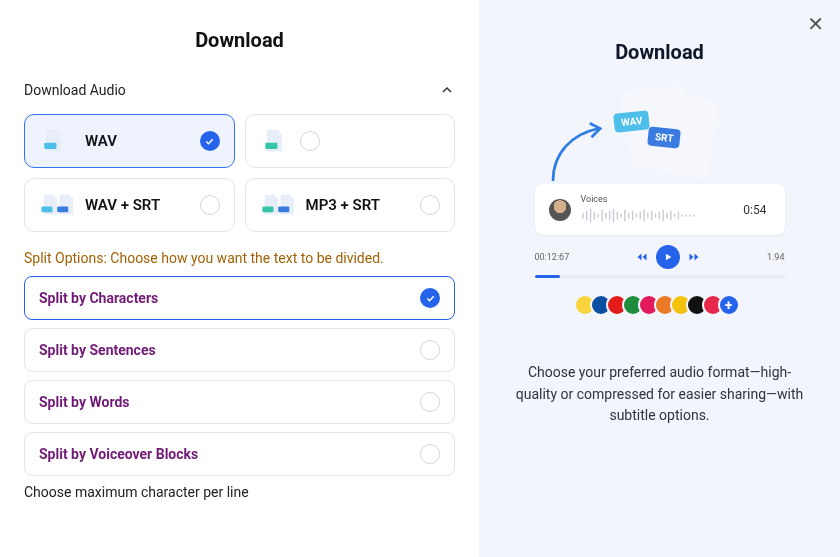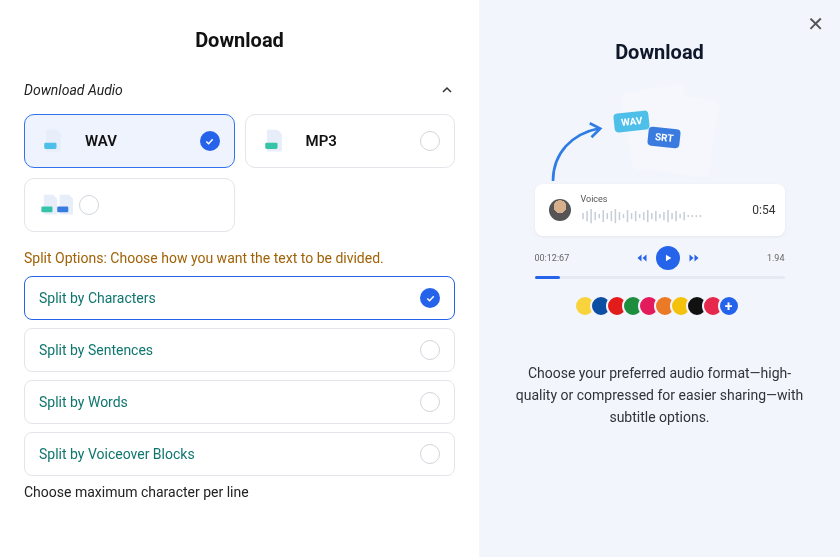--- a/index.html
+++ b/index.html
@@ -41,21 +41,20 @@
     font-size: 20px;
     font-weight: 700;
     color: #111;
     margin-bottom: 22px;
   }
   .section-header {
     display: flex;
     justify-content: space-between;
     padding: 8px 0;
     cursor: pointer;
-    font-style: italic;
   }
   .section-header span {
     font-size: 14px;
     color: #222;
   }
   .chev { stroke: #333; }
   .format-grid {
     display: grid;
     grid-template-columns: 1fr 1fr;
     gap: 10px;
@@ -116,21 +115,22 @@
     padding: 11px 14px;
     margin-bottom: 8px;
     cursor: pointer;
   }
   .split-option.selected {
     border-color: #2563eb;
     background: #fff;
   }
   .split-option span {
     font-size: 14px;
-    color: #0f766e;
+    color: #701a75;
+    font-weight: bold;
   }
   .helper {
     font-size: 14px;
     color: #222;
     margin-top: 6px;
     margin-bottom: 28px;
   }
 
   
   .right-title {
@@ -168,21 +168,21 @@
   .tag-wav { background:#4dbfe9; top:18px; left:14px; transform: rotate(-6deg);}
   .tag-srt { background:#3a7be0; top:34px; left:48px; transform: rotate(6deg);}
   .arrow {
     position: absolute;
     left: -54px; top: 24px;
     width: 70px; height: 70px;
   }
   .player {
     background:#fff;
     border-radius: 8px;
-    padding: 10px 9px 10px 14px;
+    padding: 10px 18px 10px 14px;
     display:flex;
     align-items:center;
     gap:10px;
     box-shadow: 0 1px 3px rgba(0,0,0,.06);
   }
   .player-col { flex:1; display:flex; flex-direction:column; gap:2px;}
   .player .v-label { font-size:9px; color:#555;}
   .avatar {
     width:22px; height:22px; border-radius:50%; background:#888;
     background-image: radial-gradient(circle at 50% 35%, #d6b08c 0 35%, #555 36% 100%);
@@ -247,34 +247,46 @@
       </div>
     </div>
 
     <div class="format-card">
       <div class="file-icons">
         <svg width="28" height="28" viewBox="0 0 32 32">
             <path fill="#e8eef9" d="M8 3h12l5 5v20H8z"></path>
             <rect x="6" y="18" width="14" height="7" rx="1.5" fill="#36c4a9"></rect>
           </svg>
       </div>
-      <div class="fmt-label">MP3</div>
       <div class="radio-circle"></div>
     </div>
 
+    <div class="format-card">
+      <div class="file-icons">
+        <svg width="38" height="28" viewBox="0 0 48 32">
+            <path fill="#e8eef9" d="M6 3h12l5 5v20H6z"></path>
+            <rect x="3" y="18" width="14" height="7" rx="1.5" fill="#4dbfe9"></rect>
+            <path fill="#e8eef9" d="M26 3h12l5 5v20H26z"></path>
+            <rect x="23" y="18" width="14" height="7" rx="1.5" fill="#3a7be0"></rect>
+          </svg>
+      </div>
+      <div class="fmt-label">WAV + SRT</div>
+      <div class="radio-circle"></div>
+    </div>
 
     <div class="format-card">
       <div class="file-icons">
         <svg width="38" height="28" viewBox="0 0 48 32">
             <path fill="#e8eef9" d="M6 3h12l5 5v20H6z"></path>
             <rect x="3" y="18" width="14" height="7" rx="1.5" fill="#36c4a9"></rect>
             <path fill="#e8eef9" d="M26 3h12l5 5v20H26z"></path>
             <rect x="23" y="18" width="14" height="7" rx="1.5" fill="#3a7be0"></rect>
           </svg>
       </div>
+      <div class="fmt-label">MP3 + SRT</div>
       <div class="radio-circle"></div>
     </div>
   </div>
 
   <div class="split-title">Split Options: Choose how you want the text to be divided.</div>
 
   <div class="split-option selected">
     <span>Split by Characters</span>
     <div class="radio-circle checked">
       <svg width="11" height="11" viewBox="0 0 24 24" fill="none" stroke="#fff" stroke-width="3.2">

